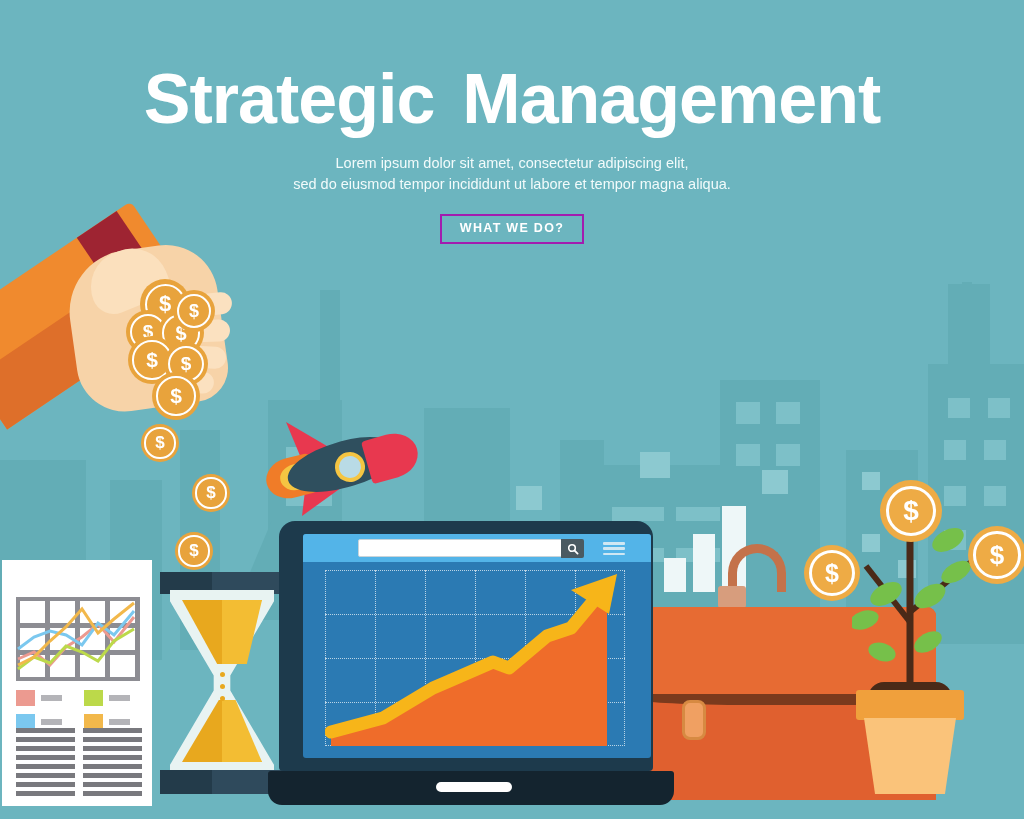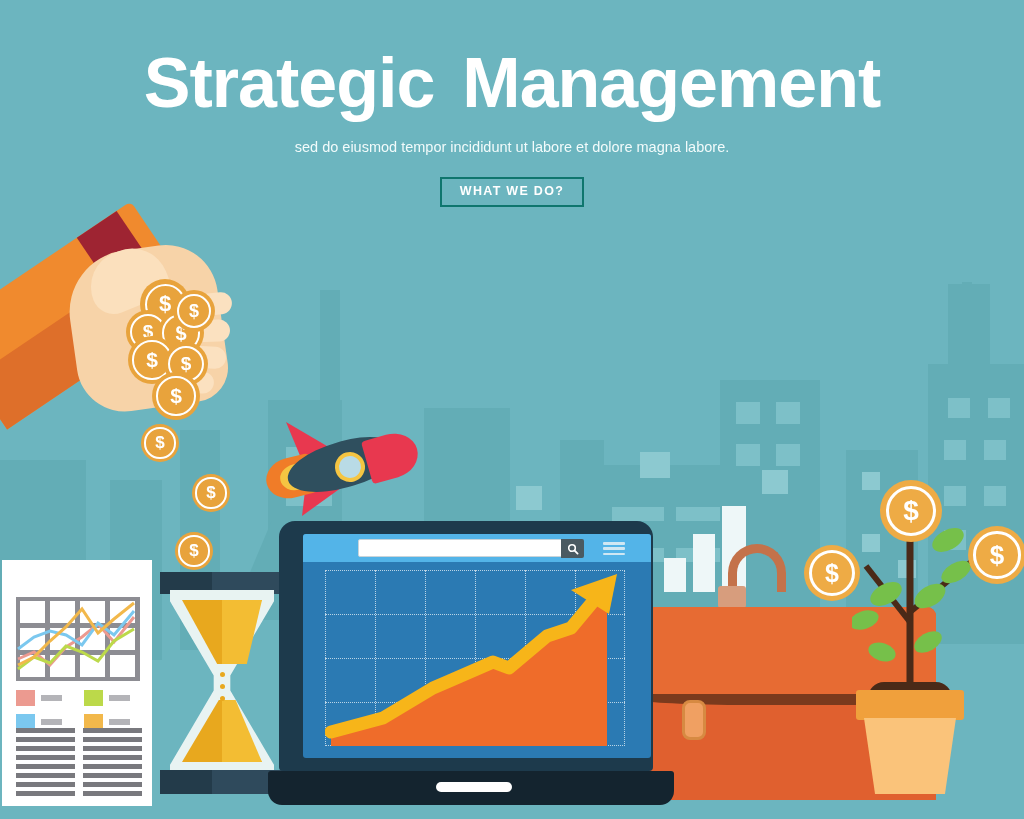--- a/index.html
+++ b/index.html
@@ -17,33 +17,34 @@
   .bldg { position:absolute; background:#63adb6; }
   .win { position:absolute; background:#7dc0c8; }
   .win.pale { background:#8cc9d0; }
 
   
   .hdr { position:absolute; left:0; top:0; width:1024px; text-align:center; }
   .title {
     font-size:70px; font-weight:bold; color:#ffffff;
     letter-spacing:-1px; line-height:1; padding-top:48px;
     font-family:"Liberation Sans", sans-serif;
+    margin-top:16px;
   }
   .title .gap { display:inline-block; width:28px; }
   .subtitle {
     margin-top:19px; font-size:14.5px; color:#f2fbfb; line-height:1.45;
   }
   .btnrow { margin-top:19px; display:flex; justify-content:center; gap:76px; }
   .btn {
     font-size:12.5px; font-weight:bold; letter-spacing:1.3px;
     color:#ffffff; padding:8px 20px 9px; cursor:pointer;
     line-height:1;
   }
   .btn.fill { background:#3f95a6; }
-  .btn.out { border:2px solid #0f766e; background:transparent; padding:6px 18px 7px; }
+  .btn.out { border:2px solid #a21caf; background:transparent; padding:6px 18px 7px; }
 
   
   .scene { position:absolute; inset:0; }
 
   
   .sleeve {
     position:absolute; left:-60px; top:330px; width:230px; height:120px;
     background:#f08a2e; transform:rotate(-34deg); transform-origin:0 0;
     border-radius:0 6px 6px 0;
   }
@@ -284,21 +285,22 @@
 
   <div class="bars">
     <div class="bar" style="left:0px;height:34px;width:22px;top:52px;"></div>
     <div class="bar" style="left:29px;height:58px;width:22px;top:28px;"></div>
     <div class="bar" style="left:58px;height:86px;width:24px;top:0px;"></div>
   </div>
 
   <div class="hdr">
     <div class="title"><span>Strategic</span><span class="gap"></span><span>Management</span></div>
     <div class="subtitle">
-      <div>sed do eiusmod tempor incididunt ut labore et dolore magna labore.</div>
+      <div>Lorem ipsum dolor sit amet, consectetur adipiscing elit,</div>
+      <div>sed do eiusmod tempor incididunt ut labore et tempor magna aliqua.</div>
     </div>
     <div class="btnrow">
       <div class="btn out">WHAT WE DO?</div>
     </div>
   </div>
 
   <div class="scene">
 
     <div>
       <div class="sleeve">

